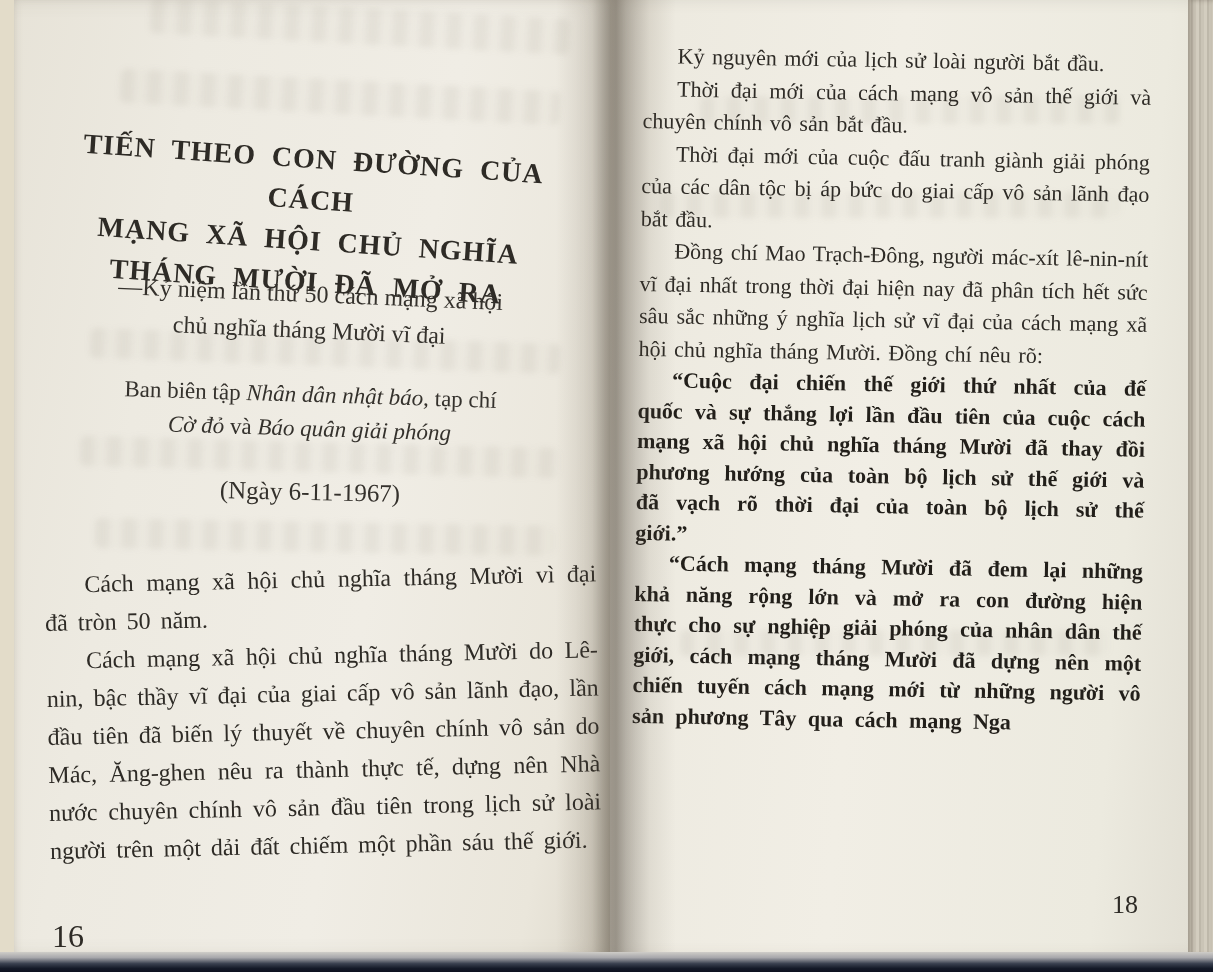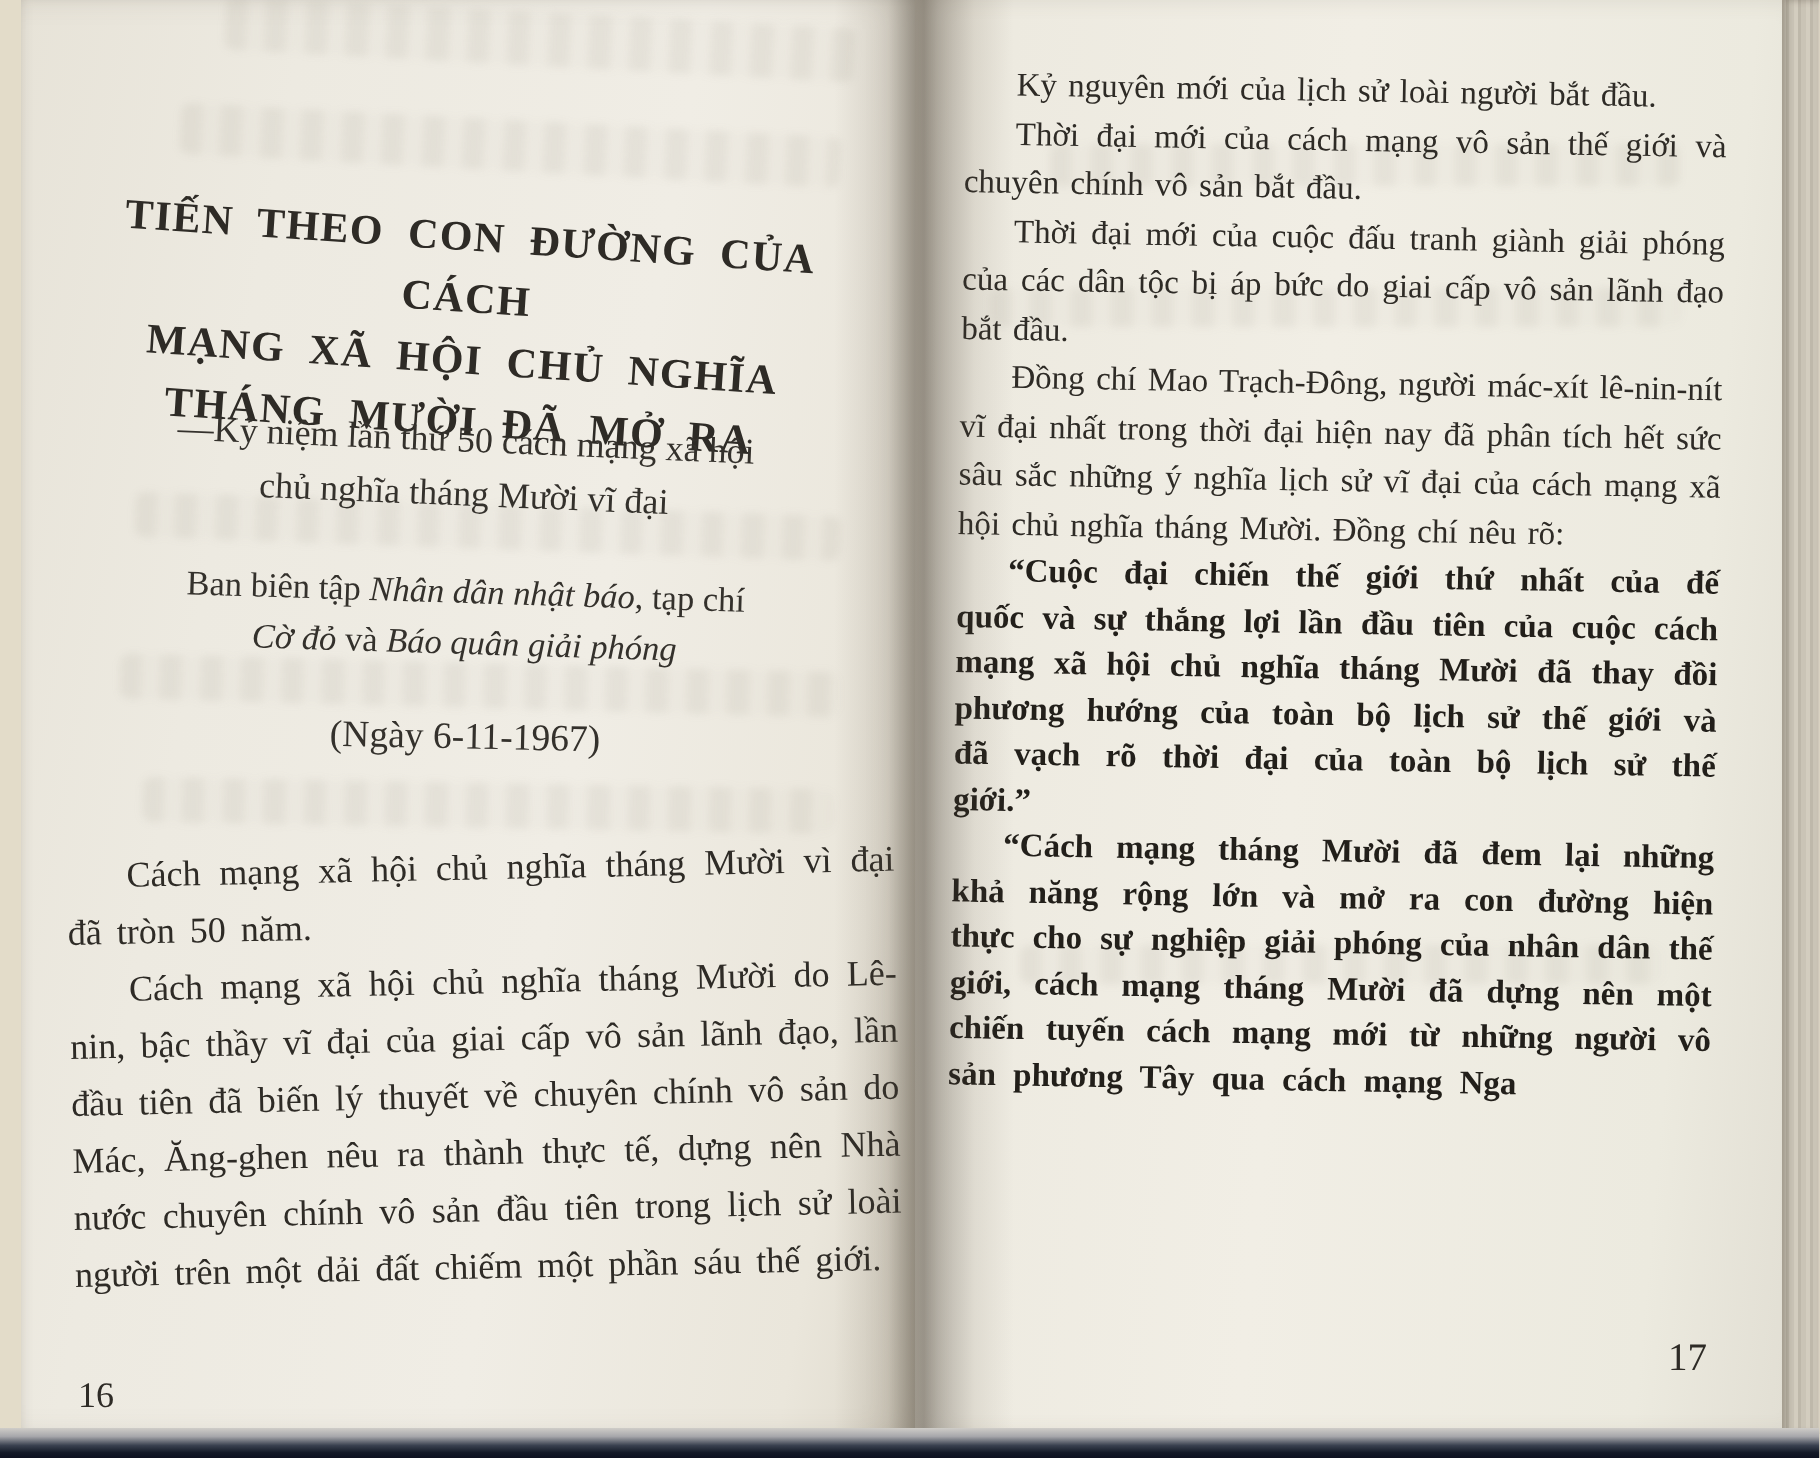--- a/index.html
+++ b/index.html
@@ -59,21 +59,21 @@
     position:absolute; left:40px; top:478px; width:540px; text-align:center;
     transform:rotate(1.2deg); font-size:25px; color:#34312c;
   }
   .body-left {
     position:absolute; left:44px; top:566px; width:552px;
     transform:rotate(-1.2deg); transform-origin:left top;
     font-size:24px; line-height:38px; text-align:justify; word-spacing:4px; color:#2e2b26;
   }
   .body-left p { margin:0; text-indent:40px; }
   .pagenum-left {
-    position:absolute; left:52px; top:918px; font-size:24px; color:#2e2b26;
+    position:absolute; left:52px; top:918px; font-size:32px; color:#2e2b26;
   }
   
   .content-right {
     position:absolute; left:644px; top:40px; width:508px;
     transform:rotate(1.0deg); transform-origin:left top;
     font-size:22px; line-height:32.5px; text-align:justify; color:#2e2b26;
   }
   .content-right p { margin:0; text-indent:34px; word-spacing:2px; }
   .content-right p.quote {
     font-weight:bold; word-spacing:6px; line-height:30.5px; color:#221f1a;
@@ -126,19 +126,19 @@
 
   <div class="content-right">
     <p>Kỷ nguyên mới của lịch sử loài người bắt đầu.</p>
     <p>Thời đại mới của cách mạng vô sản thế giới và chuyên chính vô sản bắt đầu.</p>
     <p>Thời đại mới của cuộc đấu tranh giành giải phóng của các dân tộc bị áp bức do giai cấp vô sản lãnh đạo bắt đầu.</p>
     <p>Đồng chí Mao Trạch-Đông, người mác-xít lê-nin-nít vĩ đại nhất trong thời đại hiện nay đã phân tích hết sức sâu sắc những ý nghĩa lịch sử vĩ đại của cách mạng xã hội chủ nghĩa tháng Mười. Đồng chí nêu rõ:</p>
     <p class="quote">“Cuộc đại chiến thế giới thứ nhất của đế quốc và sự thắng lợi lần đầu tiên của cuộc cách mạng xã hội chủ nghĩa tháng Mười đã thay đồi phương hướng của toàn bộ lịch sử thế giới và đã vạch rõ thời đại của toàn bộ lịch sử thế giới.”</p>
     <p class="quote">“Cách mạng tháng Mười đã đem lại những khả năng rộng lớn và mở ra con đường hiện thực cho sự nghiệp giải phóng của nhân dân thế giới, cách mạng tháng Mười đã dựng nên một chiến tuyến cách mạng mới từ những người vô sản phương Tây qua cách mạng Nga</p>
   </div>
 
-  <div class="pagenum-right">17</div>
+  <div class="pagenum-right">18</div>
 
   <div class="gutter"></div>
   <div class="edge-stack"></div>
   <div class="bottom-band"></div>
 
 </div>
 
 </body></html>

